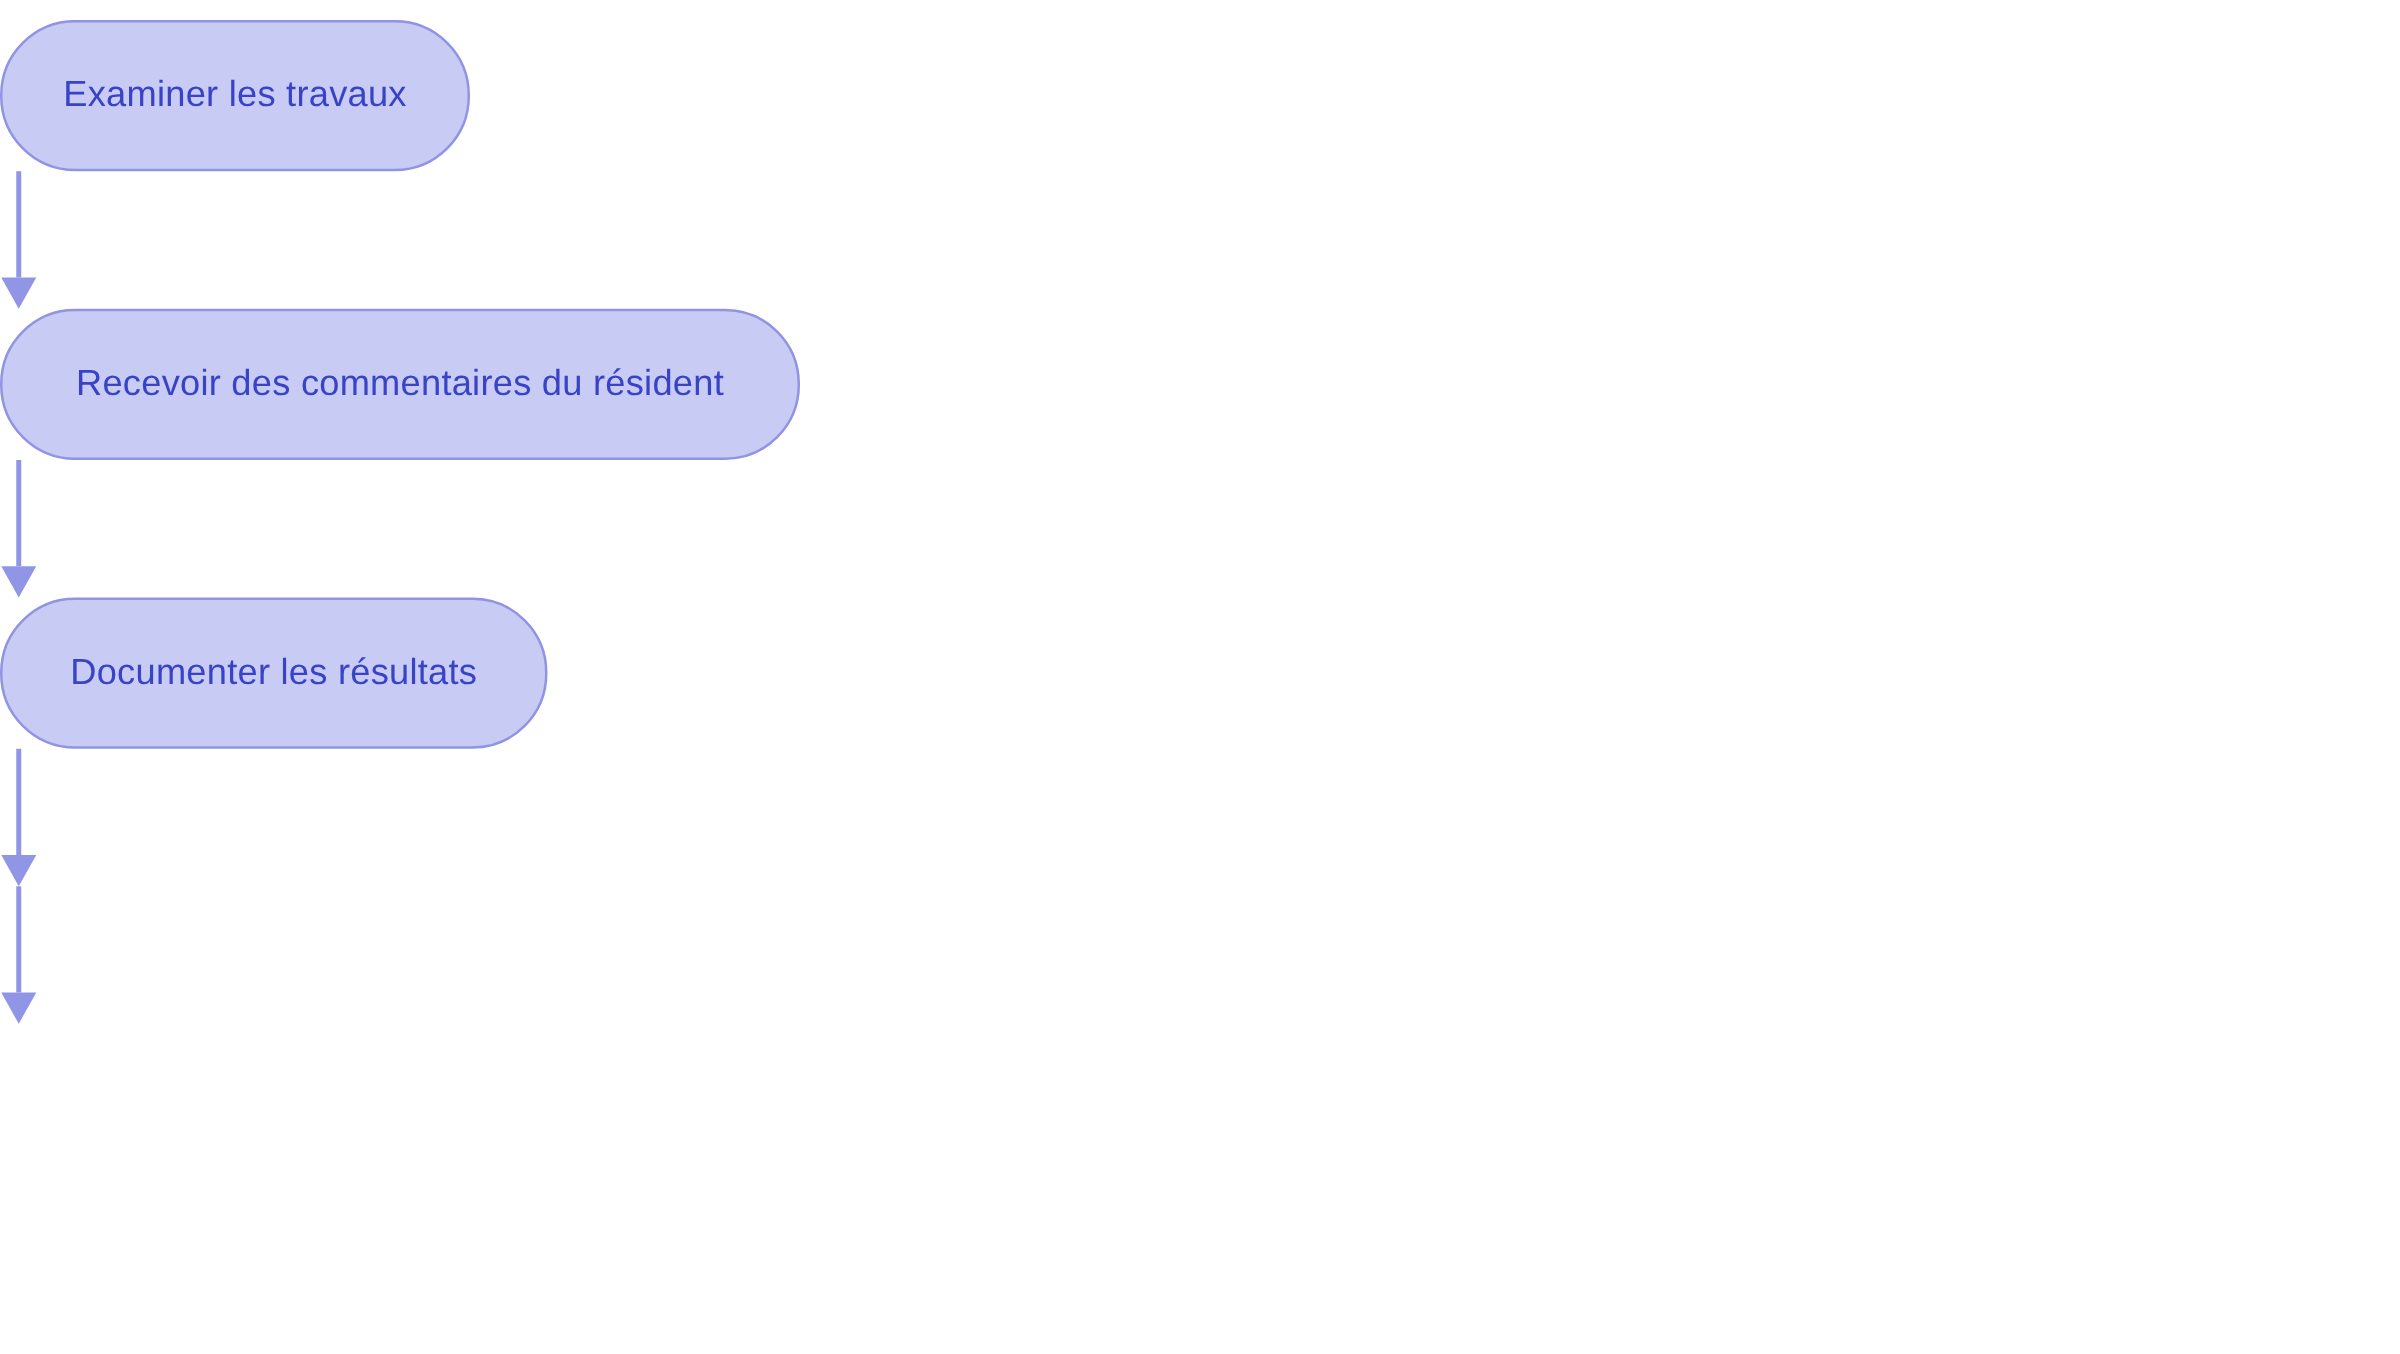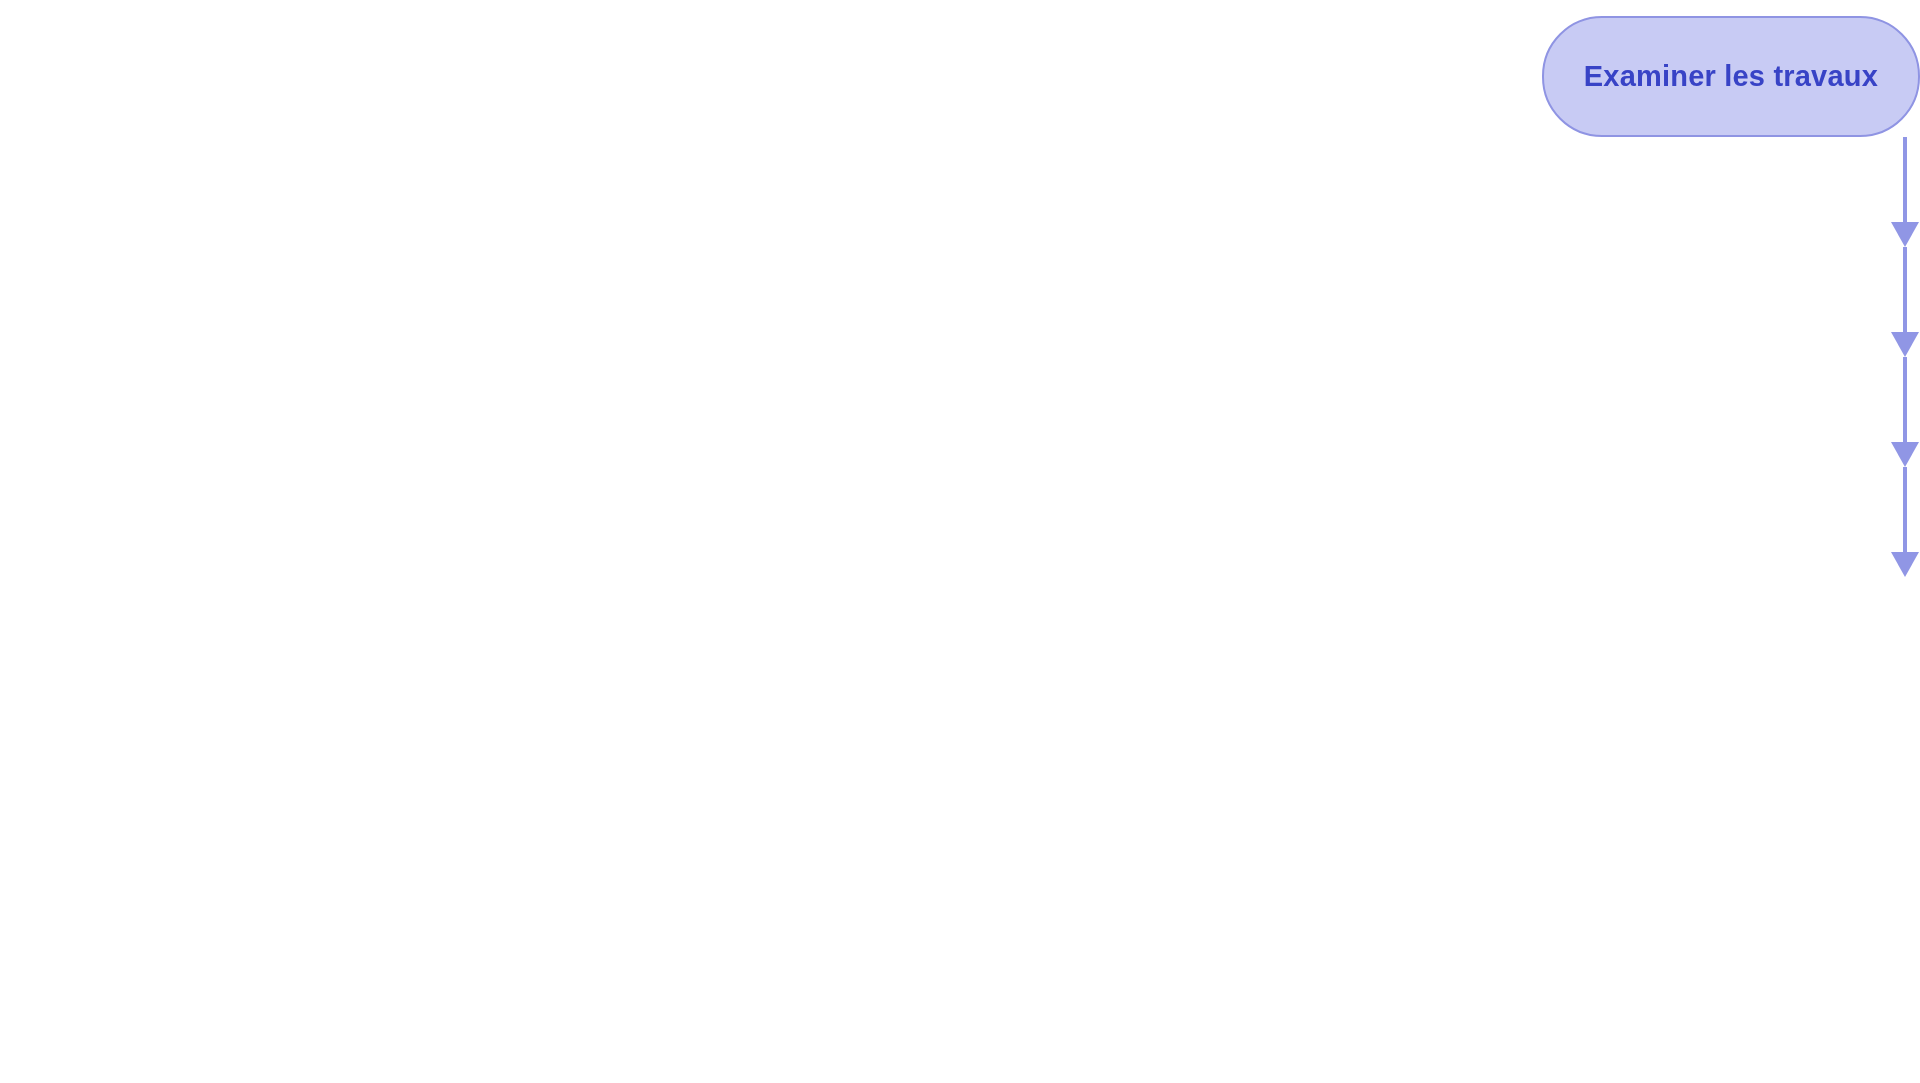--- a/index.html
+++ b/index.html
@@ -23,23 +23,22 @@
     overflow: hidden;
     font-family: "Liberation Sans", sans-serif;
   }
   .flow {
     position: absolute;
     left: 0;
     top: 0;
     width: 100%;
     display: flex;
     flex-direction: column;
-    align-items: flex-end;
+    align-items: flex-start;
     padding-top: 16px;
-    font-weight: bold;
   }
   .node {
     display: flex;
     align-items: center;
     justify-content: center;
     height: 121px;
     border-radius: 60px;
     background: var(--node-fill);
     border: 2px solid var(--node-border);
     color: var(--text);
@@ -81,26 +80,32 @@
 
     <div class="node w-1">
       <span>Examiner les travaux</span>
     </div>
 
     <div class="edge">
       <div class="shaft"></div>
       <div class="head"></div>
     </div>
 
+    <div class="node w-2">
+      <span>Recevoir des commentaires du résident</span>
+    </div>
 
     <div class="edge">
       <div class="shaft"></div>
       <div class="head"></div>
     </div>
 
+    <div class="node w-3">
+      <span>Documenter les résultats</span>
+    </div>
 
     <div class="edge">
       <div class="shaft"></div>
       <div class="head"></div>
     </div>
 
 
     <div class="edge">
       <div class="shaft"></div>
       <div class="head"></div>

